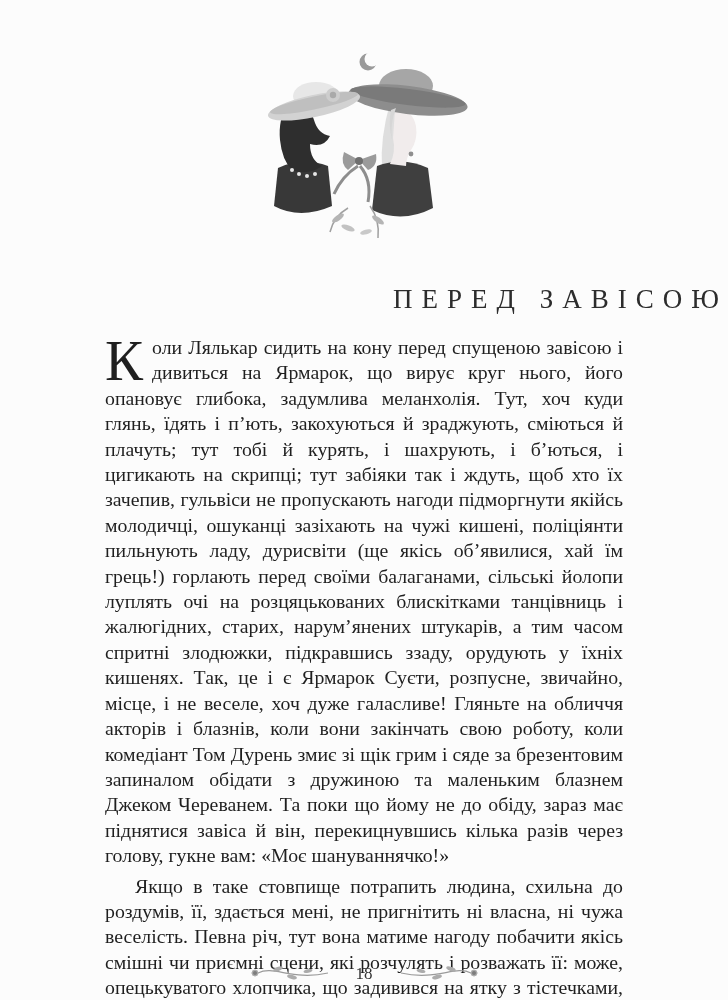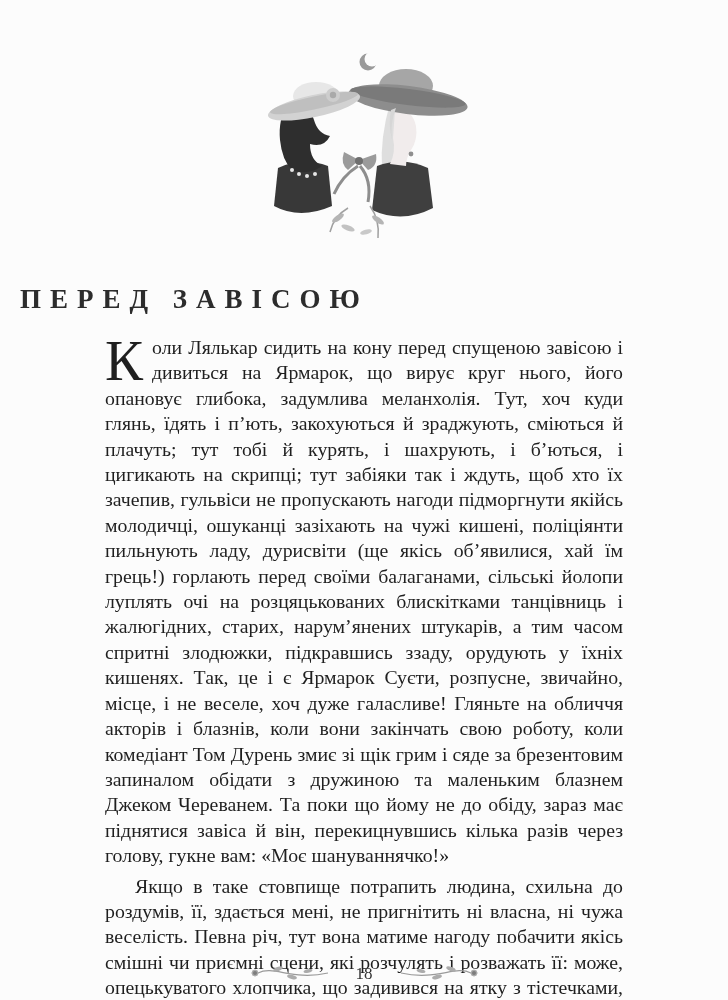--- a/index.html
+++ b/index.html
@@ -9,26 +9,26 @@
     margin:0 auto;
     background:#fcfcfc;
     font-family:"Liberation Serif","DejaVu Serif",serif;
     color:#1f1f1f;
     overflow:hidden;
     box-sizing:border-box;
   }
   .illustration{width:268px;margin:48px auto 0;}
   .illustration svg{display:block;}
   .chapter-title{
-    text-align:left;
+    text-align:right;
     font-size:27px;
-    font-weight:bold;
+    font-weight:normal;
     color:#2c2c2c;
     letter-spacing:9px;
-    padding-left:20px;
+    padding-left:9px;
     margin:30px 0 20px;
   }
   .body-text{
     width:518px;
     margin:0 auto;
     font-size:19.8px;
     line-height:25.4px;
     text-align:justify;
   }
   p.paragraph{margin:0;}

